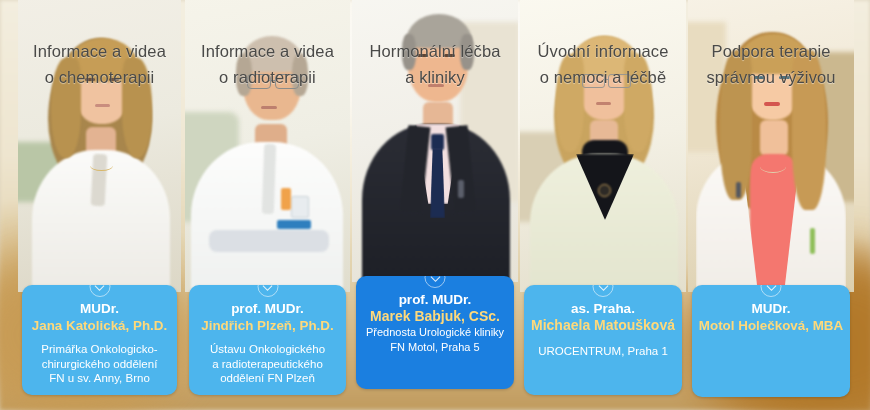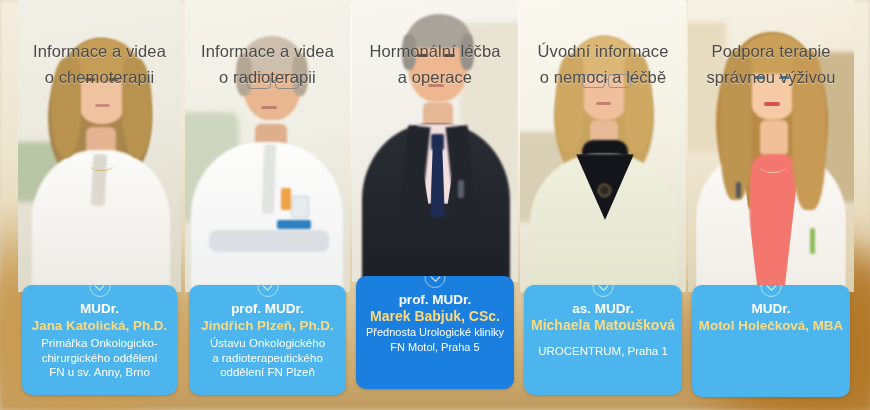--- a/index.html
+++ b/index.html
@@ -83,21 +83,21 @@
     font-size:13.5px;font-weight:bold;line-height:16px;
     color:#ffffff;margin-top:16px;
   }
   .nm{
     font-size:14px;font-weight:bold;line-height:17px;
     color:#ffd97a;
     white-space:nowrap;
   }
   .role{
     font-size:11.5px;line-height:14.5px;color:#ffffff;
-    white-space:pre-line;margin-top:2px;padding:0 3px;
+    white-space:pre-line;margin-top:8px;padding:0 3px;
   }
 </style>
 </head>
 <body>
 
 <div id="stage">
   <div class="bg-base"></div>
   <div class="bg-blob" style="left:-40px;top:250px;width:230px;height:170px;background:#c79a53;"></div>
   <div class="bg-blob" style="left:700px;top:250px;width:250px;height:180px;background:#b07524;"></div>
   <div class="bg-blob" style="left:300px;top:-30px;width:320px;height:160px;background:#ffffff;opacity:.55;"></div>
@@ -220,21 +220,21 @@
 
 <div class="card" style="left:356px;top:276px;width:158px;height:113px;background:#1b7fe0;">
   <div class="chev"></div>
   <div class="deg">prof. MUDr.</div>
   <div class="nm">Marek Babjuk, CSc.</div>
   <div class="role" style="font-size:11px;margin-top:0;">Přednosta Urologické kliniky
 FN Motol, Praha 5</div>
 </div>
 
 <div class="panel-title" style="left:356px;width:158px;">Hormonální léčba
-a operace</div>
+a kliniky</div>
 
 <div class="panel" style="left:524px;width:158px;height:262px;"></div>
 
 <div class="portrait" style="left:520px;width:166px;height:300px;bottom:118px;">
   <div class="ph">
     <div class="photo-bg" style="background:linear-gradient(170deg,#fbf9f0 0%,#f3f0e4 50%,#e4dfcc 100%);"></div>
     <div class="blurry" style="position:absolute;left:-20px;top:140px;width:70px;height:90px;background:#d9cfb4;border-radius:10px;"></div>
 
     <div class="hair soft" style="left:34px;top:44px;width:100px;height:150px;background:#c9a45f;border-radius:50% 50% 40% 40%/54% 54% 46% 46%;"></div>
 
@@ -255,21 +255,21 @@
     <div style="position:absolute;left:88px;top:82px;width:21px;height:12px;border:1.3px solid #9a9690;border-radius:3px;filter:blur(.4px);"></div>
     <div style="position:absolute;left:83px;top:87px;width:5px;height:1.3px;background:#9a9690;"></div>
     <div style="position:absolute;left:76px;top:110px;width:15px;height:3px;background:#c2826f;border-radius:3px;filter:blur(.7px);"></div>
 
     <div class="soft" style="position:absolute;left:78px;top:192px;width:11px;height:11px;border-radius:50%;background:#2d2a26;border:1.6px solid #c8a15c;"></div>
   </div>
 </div>
 
 <div class="card" style="left:524px;top:285px;width:158px;height:110px;background:#4db5ed;">
   <div class="chev"></div>
-  <div class="deg">as. MUDr.</div>
+  <div class="deg">as. Praha.</div>
   <div class="nm">Michaela Matoušková</div>
   <div class="role" style="margin-top:10px;">UROCENTRUM, Praha 1</div>
 </div>
 
 <div class="panel-title" style="left:524px;width:158px;">Úvodní informace
 o nemoci a léčbě</div>
 
 <div class="panel" style="left:692px;width:158px;height:262px;"></div>
 
 <div class="portrait" style="left:688px;width:166px;height:300px;bottom:118px;">

